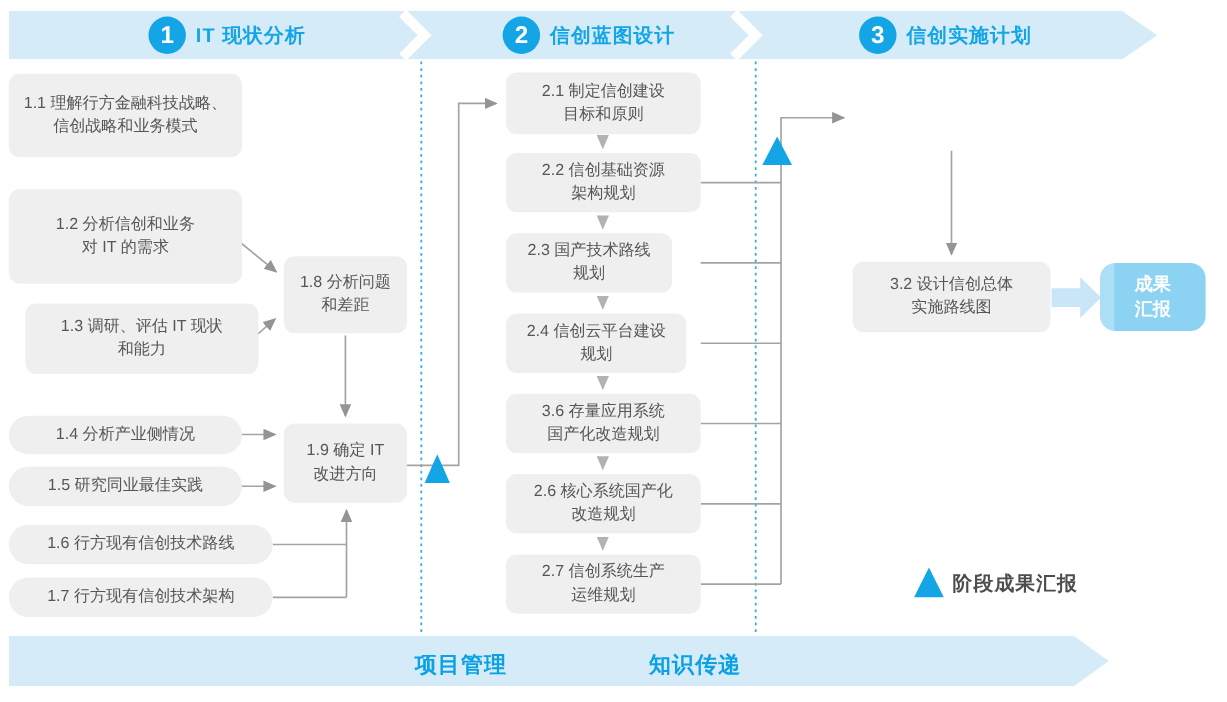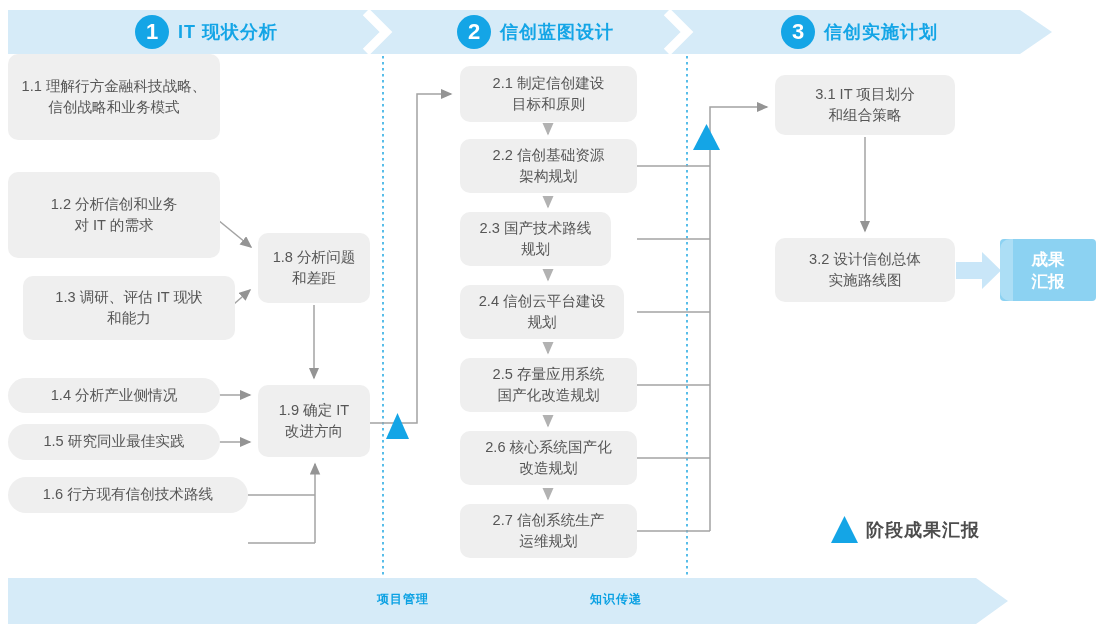--- a/index.html
+++ b/index.html
@@ -24,30 +24,30 @@
     border-radius:50%;background:var(--accent);color:#fff;font-size:22px;font-weight:bold;}
   .ptitle{color:var(--accent);font-size:18px;font-weight:bold;letter-spacing:1px;text-align:right;}
 
   
   .gbox{position:absolute;background:var(--box-bg);border-radius:10px;color:var(--box-text);
     display:flex;align-items:center;justify-content:center;text-align:center;
     font-size:14.6px;line-height:1.45;white-space:pre-line;padding:2px 4px;box-sizing:border-box;}
   .gbox.pill{border-radius:18px;}
 
   
-  .result-box{position:absolute;left:1000px;top:239px;width:96px;height:62px;border-radius:4px;
+  .result-box{position:absolute;left:1000px;top:239px;width:96px;height:62px;border-radius:14px;
     background:var(--result-bg);color:#fff;font-weight:bold;font-size:16.5px;line-height:1.35;
     display:flex;align-items:center;justify-content:center;text-align:left;white-space:pre-line;}
   .result-box::before{content:"";position:absolute;left:0;top:0;bottom:0;width:13px;
     background:rgba(255,255,255,.28);border-radius:10px 0 0 10px;}
 
   
   .legend-label{position:absolute;left:866px;top:518px;font-size:18px;font-weight:bold;
     color:var(--legend-text);letter-spacing:1px;}
-  .bottom-label{position:absolute;top:591px;font-size:12px;font-weight:bold;
+  .bottom-label{position:absolute;top:591px;font-size:20px;font-weight:bold;
     color:var(--bottom-label);letter-spacing:1px;}
   .bottom-label.b0{left:377px;}
   .bottom-label.b1{left:590px;}
 
   .wires{position:absolute;left:0;top:0;pointer-events:none;}
 </style>
 </head>
 <body>
 
 <div class="canvas">
@@ -117,51 +117,50 @@
   </div>
   <div class="phase-head" style="left:457px">
     <span class="pnum">2</span>
     <span class="ptitle">信创蓝图设计</span>
   </div>
   <div class="phase-head" style="left:781px">
     <span class="pnum">3</span>
     <span class="ptitle">信创实施计划</span>
   </div>
 
-  <div class="gbox" style="left:8px;top:54px;width:212px;height:86px">1.1 理解行方金融科技战略、
+  <div class="gbox" style="left:8px;top:67px;width:212px;height:76px">1.1 理解行方金融科技战略、
 信创战略和业务模式</div>
   <div class="gbox" style="left:8px;top:172px;width:212px;height:86px">1.2 分析信创和业务
 对 IT 的需求</div>
   <div class="gbox" style="left:23px;top:276px;width:212px;height:64px">1.3 调研、评估 IT 现状
 和能力</div>
   <div class="gbox pill" style="left:8px;top:378px;width:212px;height:35px">1.4 分析产业侧情况</div>
   <div class="gbox pill" style="left:8px;top:424px;width:212px;height:36px">1.5 研究同业最佳实践</div>
   <div class="gbox pill" style="left:8px;top:477px;width:240px;height:36px">1.6 行方现有信创技术路线</div>
+  <div class="gbox pill" style="left:8px;top:525px;width:240px;height:36px">1.7 行方现有信创技术架构</div>
   <div class="gbox" style="left:258px;top:233px;width:112px;height:70px">1.8 分析问题
 和差距</div>
   <div class="gbox" style="left:258px;top:385px;width:112px;height:72px">1.9 确定 IT
 改进方向</div>
 
   <div class="gbox" style="left:460px;top:66px;width:177px;height:56px">2.1 制定信创建设
 目标和原则</div>
   <div class="gbox" style="left:460px;top:139px;width:177px;height:54px">2.2 信创基础资源
 架构规划</div>
   <div class="gbox" style="left:460px;top:212px;width:151px;height:54px">2.3 国产技术路线
 规划</div>
   <div class="gbox" style="left:460px;top:285px;width:164px;height:54px">2.4 信创云平台建设
 规划</div>
-  <div class="gbox" style="left:460px;top:358px;width:177px;height:54px">2.5 存量应用系统
+  <div class="gbox" style="left:460px;top:358px;width:177px;height:54px">3.6 存量应用系统
 国产化改造规划</div>
   <div class="gbox" style="left:460px;top:431px;width:177px;height:54px">2.6 核心系统国产化
 改造规划</div>
   <div class="gbox" style="left:460px;top:504px;width:177px;height:54px">2.7 信创系统生产
 运维规划</div>
 
-  <div class="gbox" style="left:775px;top:75px;width:180px;height:60px">3.1 IT 项目划分
-和组合策略</div>
   <div class="gbox" style="left:775px;top:238px;width:180px;height:64px">3.2 设计信创总体
 实施路线图</div>
 
   <div class="result-box">
     <span>成果
 汇报</span>
   </div>
 
   <span class="legend-label">阶段成果汇报</span>
 

